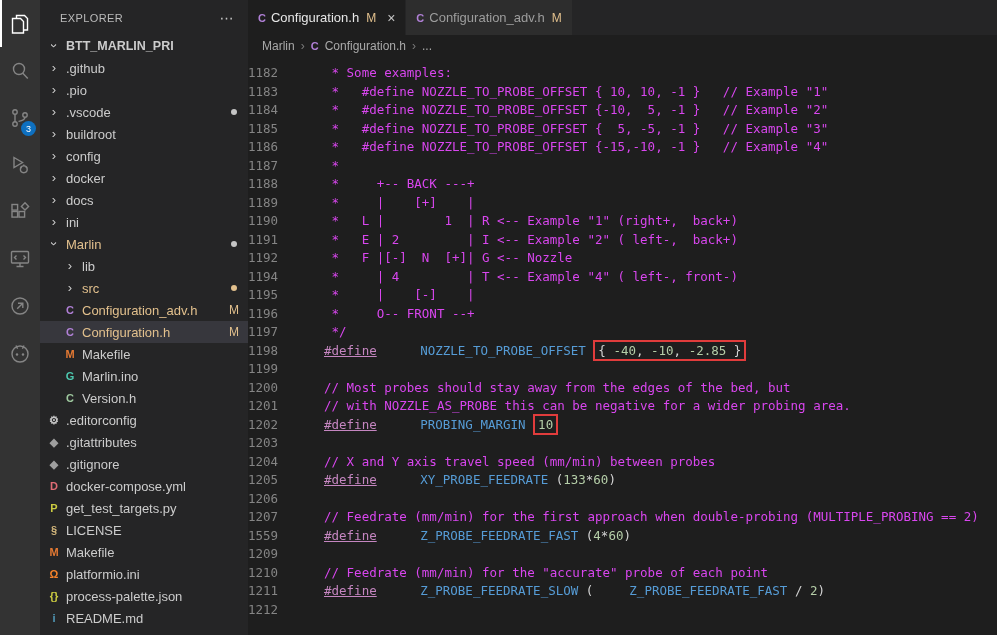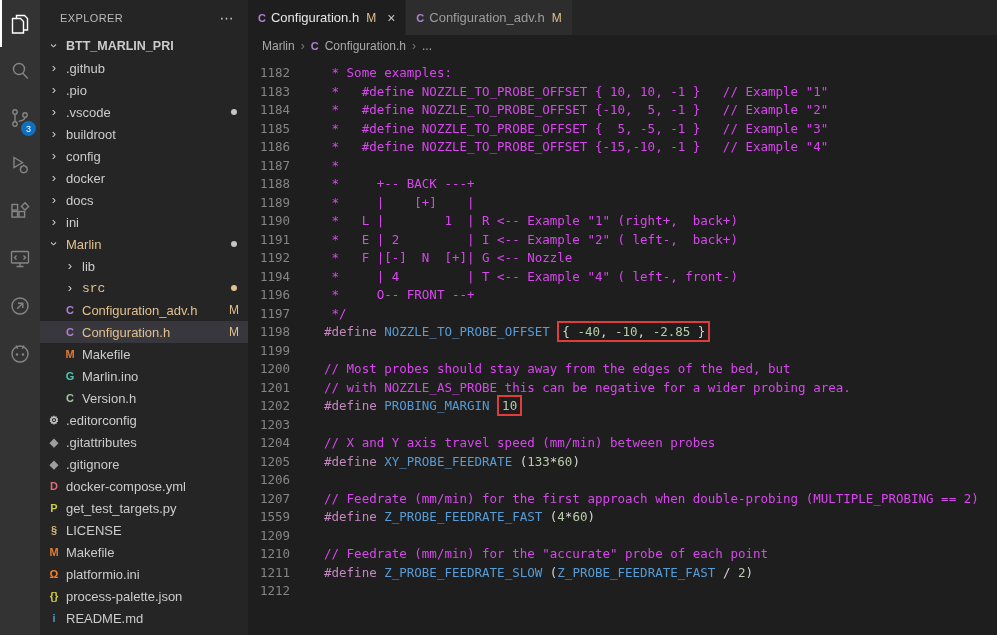--- a/index.html
+++ b/index.html
@@ -41,25 +41,25 @@
   .tab-git { color:#E2C08D; font-size:12px; margin-left:2px; }
   .tab-close { color:#c5c5c5; margin-left:6px; font-size:14px; }
   .breadcrumb { height:22px; display:flex; align-items:center; gap:6px; font-size:12px;
                 color:#a9a9a9; padding-left:14px; background:#1e1e1e; flex:none; }
   .breadcrumb .sep { color:#7a7a7a; }
   .breadcrumb .crumb { cursor:pointer; }
 
   .editor { flex:1; overflow:hidden; padding-top:7px; font-family:"DejaVu Sans Mono", monospace;
             font-size:12.5px; line-height:18.5px; }
   .code-line { display:flex; height:18.5px; white-space:pre; }
-  .gutter { width:54px; flex:none; text-align:center; color:#858585; }
+  .gutter { width:54px; flex:none; text-align:left; color:#858585; }
   .content { padding-left:22px; }
   .tok-c { color:#d946ef; }
-  .tok-p { color:#C586C0; }
-  .tok-m { color:#569CD6; }
+  .tok-p { color:#C586C0;text-decoration:underline; }
+  .tok-m { color:#569CD6;margin-left:36px; }
   .tok-n { color:#B5CEA8; }
   .tok-w { color:#D4D4D4; }
   .redbox { border:2px solid #E13C3C; padding:1px 3px; }
 </style>
 </head>
 <body>
 
 <div class="app">
 
   <div class="activity-bar">
@@ -170,21 +170,21 @@
           <span class="slot"><span class="chev down">›</span></span>
           <span class="tree-label" style="color: rgb(226, 192, 141);">Marlin</span>
           <span class="mod-dot" style="background: rgb(197, 197, 197);"></span>
         </div>
         <div class="tree-row" style="padding-left: 22px;">
           <span class="slot"><span class="chev">›</span></span>
           <span class="tree-label">lib</span>
         </div>
         <div class="tree-row" style="padding-left: 22px;">
           <span class="slot"><span class="chev">›</span></span>
-          <span class="tree-label" style="color: rgb(226, 192, 141); font-family: Liberation Mono, monospace;">src</span>
+          <span class="tree-label" style="color: rgb(226, 192, 141);">src</span>
           <span class="mod-dot" style="background: rgb(226, 192, 141);"></span>
         </div>
         <div class="tree-row" style="padding-left: 22px;">
           <span class="slot" style="color: rgb(177, 128, 215);">C</span>
           <span class="tree-label" style="color: rgb(226, 192, 141);">Configuration_adv.h</span>
           <span class="git-letter">M</span>
         </div>
         <div class="tree-row selected" style="padding-left: 22px;">
           <span class="slot" style="color: rgb(177, 128, 215);">C</span>
           <span class="tree-label" style="color: rgb(226, 192, 141);">Configuration.h</span>
@@ -276,20 +276,21 @@
           <div class="code-line"><span class="gutter">1184</span><span class="content"><span class="tok-c"> *   #define NOZZLE_TO_PROBE_OFFSET {-10,  5, -1 }   // Example "2"</span></span></div>
           <div class="code-line"><span class="gutter">1185</span><span class="content"><span class="tok-c"> *   #define NOZZLE_TO_PROBE_OFFSET {  5, -5, -1 }   // Example "3"</span></span></div>
           <div class="code-line"><span class="gutter">1186</span><span class="content"><span class="tok-c"> *   #define NOZZLE_TO_PROBE_OFFSET {-15,-10, -1 }   // Example "4"</span></span></div>
           <div class="code-line"><span class="gutter">1187</span><span class="content"><span class="tok-c"> *</span></span></div>
           <div class="code-line"><span class="gutter">1188</span><span class="content"><span class="tok-c"> *     +-- BACK ---+</span></span></div>
           <div class="code-line"><span class="gutter">1189</span><span class="content"><span class="tok-c"> *     |    [+]    |</span></span></div>
           <div class="code-line"><span class="gutter">1190</span><span class="content"><span class="tok-c"> *   L |        1  | R &lt;-- Example "1" (right+,  back+)</span></span></div>
           <div class="code-line"><span class="gutter">1191</span><span class="content"><span class="tok-c"> *   E | 2         | I &lt;-- Example "2" ( left-,  back+)</span></span></div>
           <div class="code-line"><span class="gutter">1192</span><span class="content"><span class="tok-c"> *   F |[-]  N  [+]| G &lt;-- Nozzle</span></span></div>
           <div class="code-line"><span class="gutter">1194</span><span class="content"><span class="tok-c"> *     | 4         | T &lt;-- Example "4" ( left-, front-)</span></span></div>
+          <div class="code-line"><span class="gutter">1195</span><span class="content"><span class="tok-c"> *     |    [-]    |</span></span></div>
           <div class="code-line"><span class="gutter">1196</span><span class="content"><span class="tok-c"> *     O-- FRONT --+</span></span></div>
           <div class="code-line"><span class="gutter">1197</span><span class="content"><span class="tok-c"> */</span></span></div>
           <div class="code-line"><span class="gutter">1198</span><span class="content"><span class="tok-p">#define</span><span class="tok-w"> </span><span class="tok-m">NOZZLE_TO_PROBE_OFFSET</span><span class="tok-w"> </span><span class="redbox"><span class="tok-w">{ </span><span class="tok-n">-40</span><span class="tok-w">, </span><span class="tok-n">-10</span><span class="tok-w">, </span><span class="tok-n">-2.85</span><span class="tok-w"> }</span></span></span></div>
           <div class="code-line"><span class="gutter">1199</span><span class="content"></span></div>
           <div class="code-line"><span class="gutter">1200</span><span class="content"><span class="tok-c">// Most probes should stay away from the edges of the bed, but</span></span></div>
           <div class="code-line"><span class="gutter">1201</span><span class="content"><span class="tok-c">// with NOZZLE_AS_PROBE this can be negative for a wider probing area.</span></span></div>
           <div class="code-line"><span class="gutter">1202</span><span class="content"><span class="tok-p">#define</span><span class="tok-w"> </span><span class="tok-m">PROBING_MARGIN</span><span class="tok-w"> </span><span class="redbox"><span class="tok-n">10</span></span></span></div>
           <div class="code-line"><span class="gutter">1203</span><span class="content"></span></div>
           <div class="code-line"><span class="gutter">1204</span><span class="content"><span class="tok-c">// X and Y axis travel speed (mm/min) between probes</span></span></div>
           <div class="code-line"><span class="gutter">1205</span><span class="content"><span class="tok-p">#define</span><span class="tok-w"> </span><span class="tok-m">XY_PROBE_FEEDRATE</span><span class="tok-w"> (</span><span class="tok-n">133</span><span class="tok-w">*</span><span class="tok-n">60</span><span class="tok-w">)</span></span></div>

